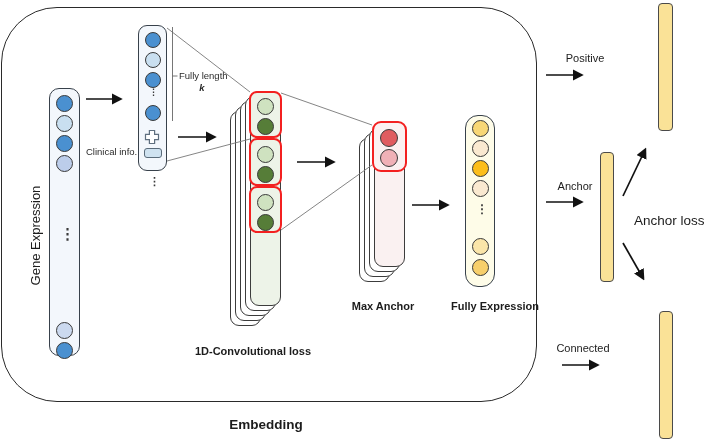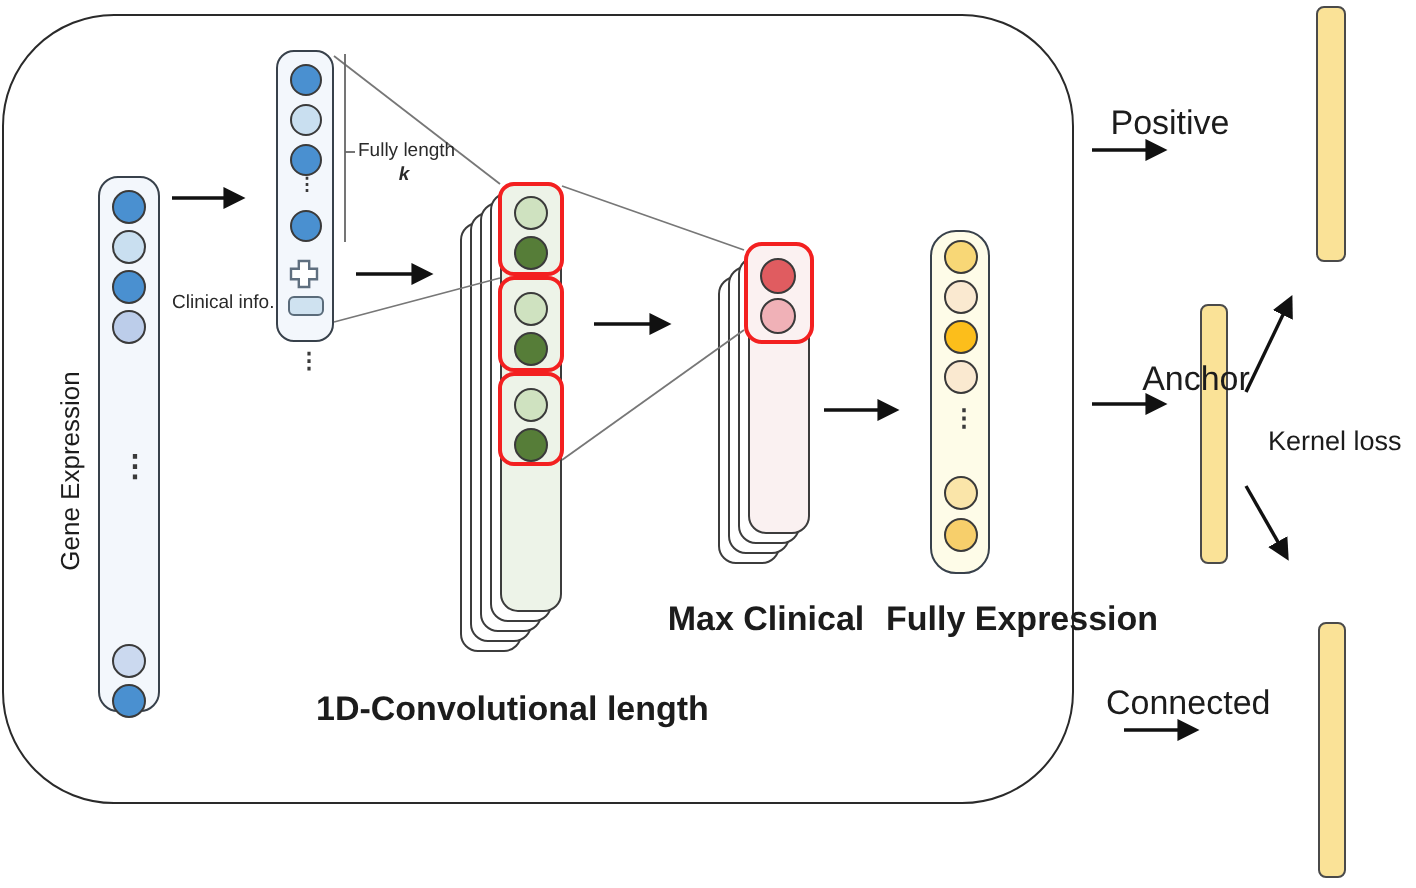--- a/index.html
+++ b/index.html
@@ -10,21 +10,21 @@
   .embed-box{border:1.6px solid #2a2a2a;border-radius:56px;background:#fff;z-index:1;}
   .container{border:1.4px solid #38414b;background:#F3F7FC;z-index:2;}
   .layer{position:absolute;border:1.3px solid #3c3c3c;border-radius:9px;background:#fff;z-index:2;}
   .redbox{position:absolute;border:2px solid #F32020;border-radius:8px;z-index:4;}
   .bar{position:absolute;background:#FAE297;border:1.4px solid #4a4a4a;border-radius:4px;z-index:2;}
   .node-group{position:absolute;display:flex;flex-direction:column;align-items:center;z-index:5;}
   .node{border:1.3px solid #3a3a3a;border-radius:50%;}
   .n17 .node{width:17px;height:17px;}
   .n16 .node{width:16px;height:16px;}
   .n18 .node{width:18px;height:18px;}
-  .lbl{position:absolute;font-size:17px;color:#1c1c1c;z-index:6;white-space:nowrap;}
+  .lbl{position:absolute;font-size:11px;color:#1c1c1c;z-index:6;white-space:nowrap;}
   .bold{font-weight:bold;}
   .small{font-size:9.5px;color:#2a2a2a;}
   .center{text-align:center;}
   .right{text-align:left;}
   .dots{position:absolute;color:#3a3a3a;line-height:1;z-index:6;font-weight:bold;}
   .vlabel{position:absolute;width:120px;text-align:center;font-size:13px;
           transform:rotate(-90deg);z-index:6;color:#1c1c1c;}
   svg.lines{position:absolute;left:0;top:0;z-index:3;pointer-events:none;}
   svg.icon{position:absolute;z-index:6;}
 </style>
@@ -107,49 +107,50 @@
       <div class="node" style="background: rgb(86, 125, 56);"></div>
     </div>
   <div class="node-group n17" style="left:257px;top:146px;gap:3px;">
       <div class="node" style="background: rgb(207, 226, 192);"></div>
       <div class="node" style="background: rgb(86, 125, 56);"></div>
     </div>
   <div class="node-group n17" style="left:257px;top:194px;gap:2.5px;">
       <div class="node" style="background: rgb(207, 226, 192);"></div>
       <div class="node" style="background: rgb(86, 125, 56);"></div>
     </div>
-  <div class="lbl bold center" style="left:158px;top:345px;width:190px;">1D-Convolutional length</div>
+  <div class="lbl bold center" style="left:158px;top:345px;width:190px;">1D-Convolutional loss</div>
 
   <div class="layer" style="left:359px;top:138px;width:31px;height:144px;"></div>
   <div class="layer" style="left:364px;top:133px;width:31px;height:144px;"></div>
   <div class="layer" style="left:369px;top:128px;width:31px;height:144px;"></div>
   <div class="layer" style="left:374px;top:123px;width:31px;height:144px;background:#FAF1F1;"></div>
   <div class="redbox" style="left:372px;top:121px;width:35px;height:51px;background:#FBF1F1;border-radius:9px;"></div>
   <div class="node-group n18" style="left:380px;top:129px;gap:1.5px;">
       <div class="node" style="background: rgb(224, 92, 96);"></div>
       <div class="node" style="background: rgb(240, 177, 183);"></div>
     </div>
-  <div class="lbl bold center" style="left:333px;top:300px;width:100px;">Max Clinical</div>
+  <div class="lbl bold center" style="left:333px;top:300px;width:100px;">Max Anchor</div>
 
   <div class="abs container" style="left:465px;top:115px;width:30px;height:172px;border-radius:13px;background:#FEFCE8;"></div>
   <div class="node-group n17" style="left:471.5px;top:120px;gap:3px;">
       <div class="node" style="background: rgb(248, 215, 118);"></div>
       <div class="node" style="background: rgb(250, 233, 208);"></div>
       <div class="node" style="background: rgb(252, 190, 27);"></div>
       <div class="node" style="background: rgb(250, 233, 208);"></div>
     </div>
   <div class="dots" style="left:476px;top:203px;font-size:12px;">⋮</div>
   <div class="node-group n17" style="left:471.5px;top:238px;gap:4px;">
       <div class="node" style="background: rgb(250, 229, 169);"></div>
       <div class="node" style="background: rgb(247, 207, 107);"></div>
     </div>
   <div class="lbl bold center" style="left:443px;top:300px;width:104px;">Fully Expression</div>
 
+  <div class="lbl bold center" style="left:196px;top:417px;width:140px;font-size:13.5px;">Embedding</div>
 
   <div class="bar" style="left:658px;top:3px;width:15px;height:128px;"></div>
   <div class="bar" style="left:600px;top:152px;width:14px;height:130px;"></div>
   <div class="bar" style="left:659px;top:311px;width:14px;height:128px;"></div>
   <div class="lbl center" style="left:555px;top:52px;width:60px;">Positive</div>
-  <div class="lbl center" style="left:568px;top:180px;width:60px;">Anchor</div>
+  <div class="lbl center" style="left:545px;top:180px;width:60px;">Anchor</div>
   <div class="lbl center" style="left:553px;top:342px;width:60px;">Connected</div>
-  <div class="lbl" style="left:634px;top:213px;font-size:13.5px;">Kernel loss</div>
+  <div class="lbl" style="left:634px;top:213px;font-size:13.5px;">Anchor loss</div>
 
 </div>
 
 </body></html>

